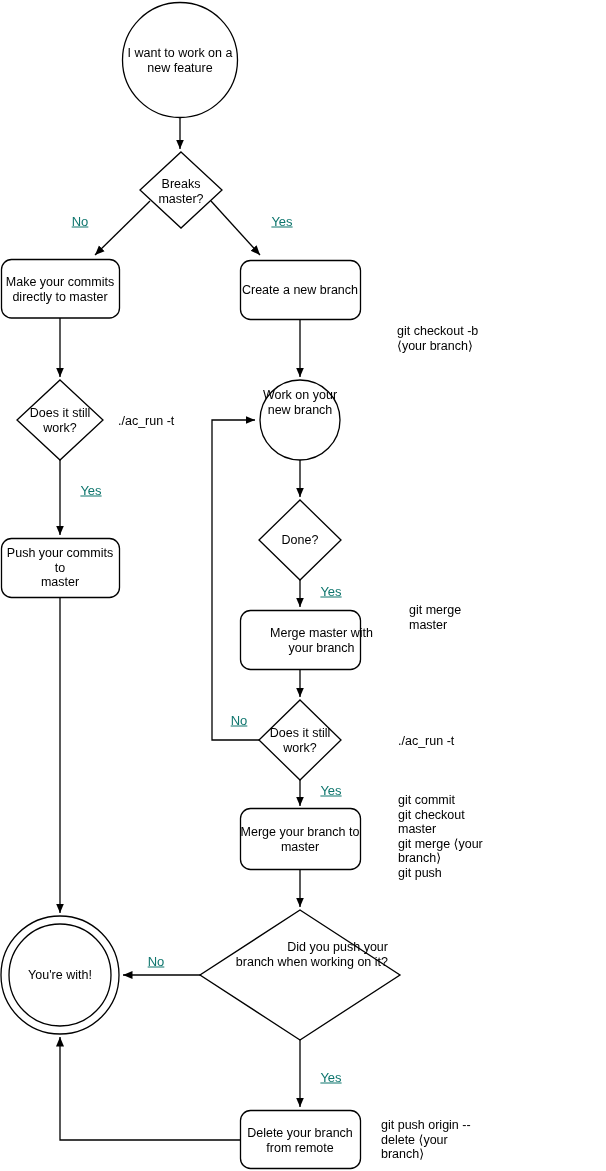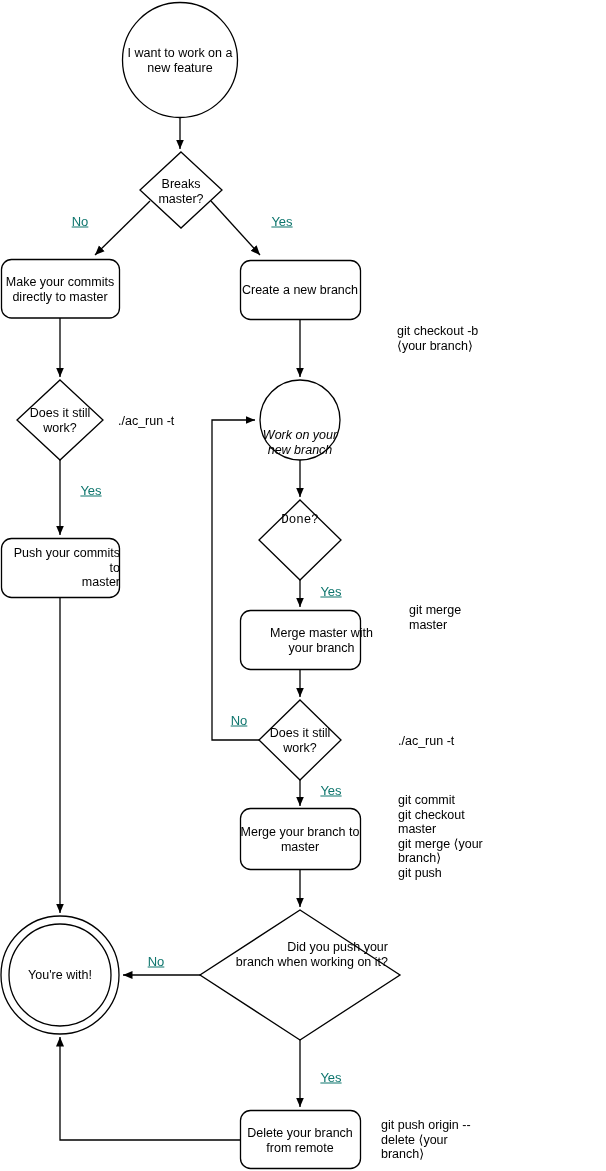--- a/index.html
+++ b/index.html
@@ -90,26 +90,26 @@
   </svg>
 
   <div class="lbl" style="left:180px; top:60px; width:108px;">I want to work on a
 new feature</div>
   <div class="lbl" style="left:181px; top:191px; width:80px;">Breaks
 master?</div>
   <div class="lbl" style="left:60px; top:289px; width:116px;text-align:center;">Make your commits
 directly to master</div>
   <div class="lbl" style="left:60px; top:420px; width:84px;">Does it still
 work?</div>
-  <div class="lbl" style="left:60px; top:568px; width:120px;text-align:right;">Push your commits to
+  <div class="lbl" style="left:60px; top:568px; width:120px;">Push your commits to
 master</div>
   <div class="lbl" style="left:300px; top:290px; width:118px;text-align:center;">Create a new branch</div>
-  <div class="lbl" style="left:300px; top:442px; width:90px;font-style:italic;">Work on your
+  <div class="lbl" style="left:300px; top:402px; width:90px;">Work on your
 new branch</div>
-  <div class="lbl" style="left:300px; top:520px; width:60px;font-family:Liberation Mono, monospace;">Done?</div>
+  <div class="lbl" style="left:300px; top:540px; width:60px;">Done?</div>
   <div class="lbl" style="left:300px; top:640px; width:116px;padding-left:43px;">Merge master with
 your branch</div>
   <div class="lbl" style="left:300px; top:740px; width:84px;">Does it still
 work?</div>
   <div class="lbl" style="left:300px; top:839px; width:124px;">Merge your branch to
 master</div>
   <div class="lbl" style="left:300px; top:954px; width:176px;text-align:right;">Did you push your
 branch when working on it?</div>
   <div class="lbl" style="left:60px; top:975px; width:92px;">You're with!</div>
   <div class="lbl" style="left:300px; top:1140px; width:114px;">Delete your branch

